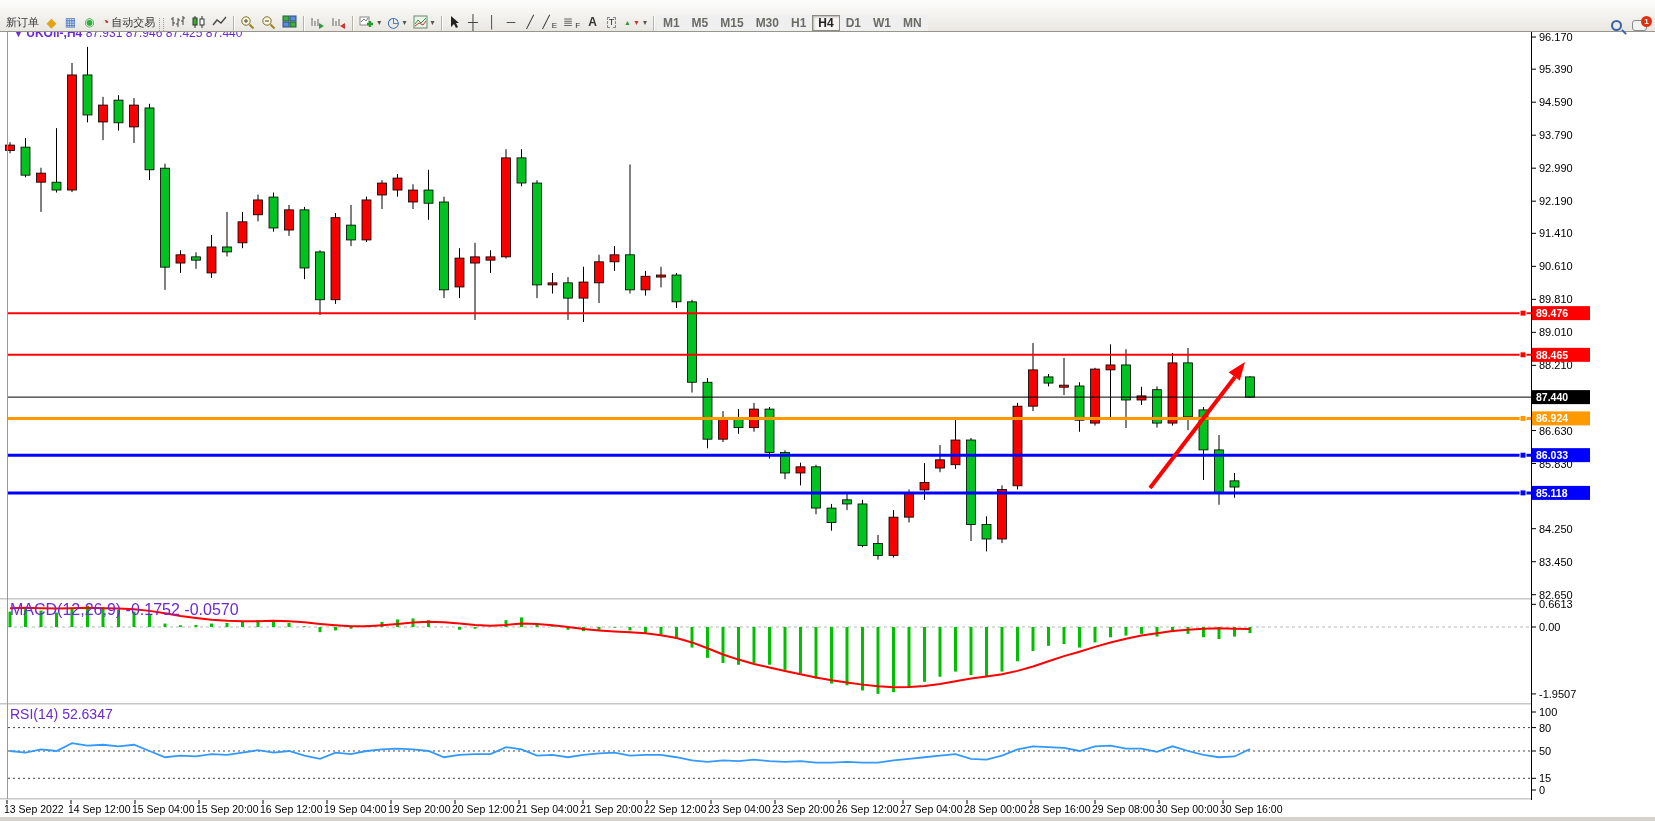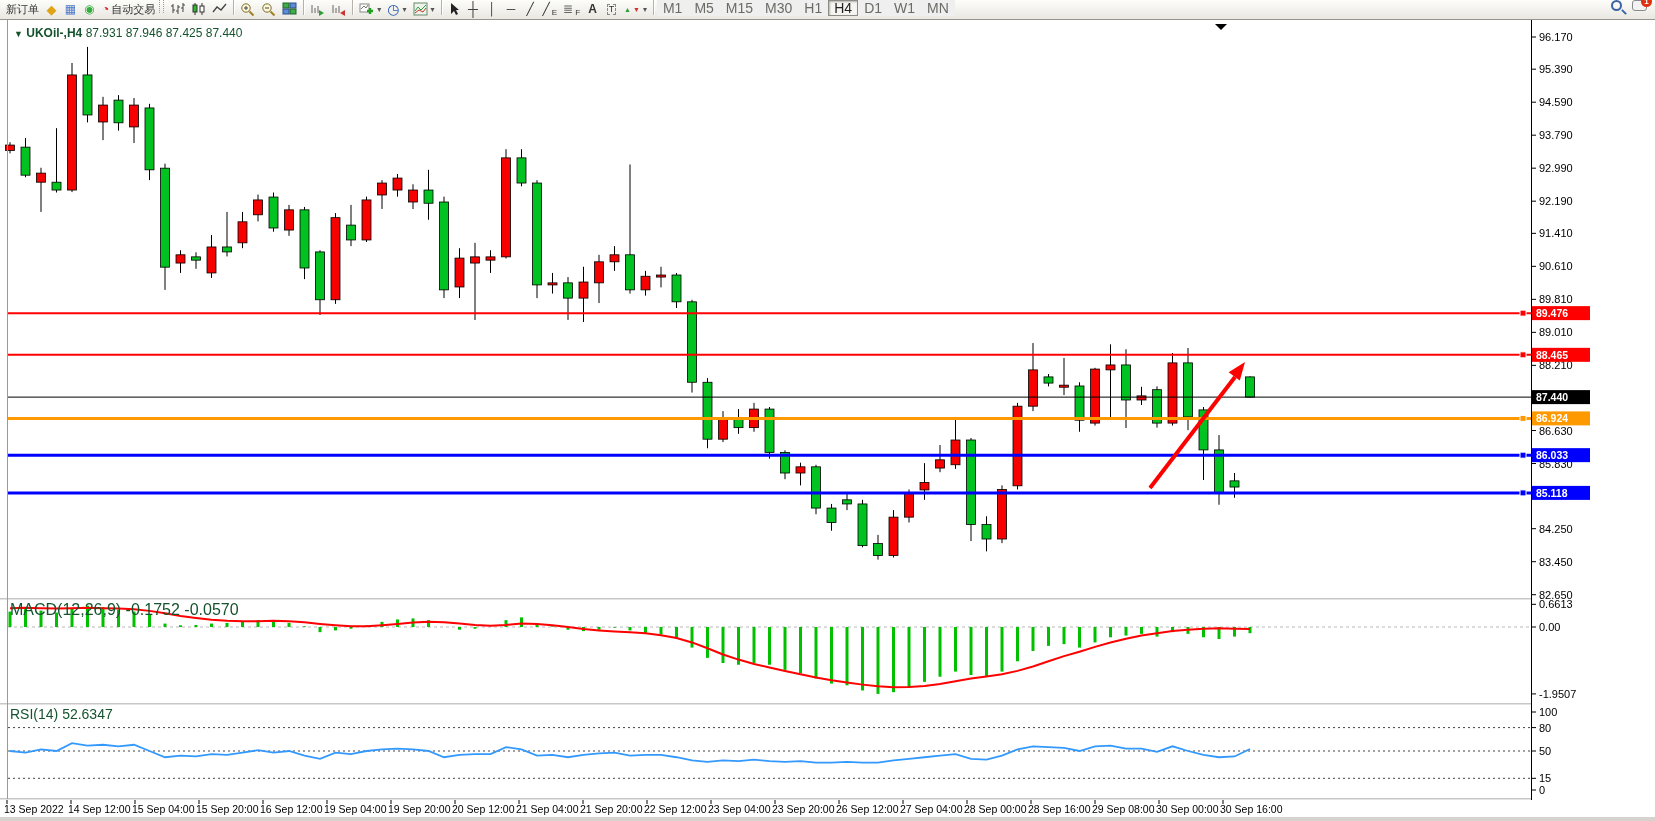--- a/index.html
+++ b/index.html
@@ -1,40 +1,40 @@
 <!DOCTYPE html>
 <html><head>
 <meta charset="utf-8">
 <style>
   *{box-sizing:border-box;margin:0;padding:0}
   html,body{width:1655px;height:821px;overflow:hidden;background:#d6d3ce;
     font-family:"Liberation Sans","DejaVu Sans",sans-serif}
   #stage{position:relative;width:1655px;height:821px}
   
-  .toolbar{position:absolute;left:0;top:0;width:1655px;height:20px;z-index:5;
-    display:flex;align-items:flex-start;background:linear-gradient(#fdfdfb,#e9e7e1);
+  .toolbar{position:absolute;left:0;top:0;width:1655px;height:32px;z-index:5;
+    display:flex;align-items:flex-end;background:linear-gradient(#fdfdfb,#e9e7e1);
     border-bottom:1px solid #98958d;padding-left:3px}
   .grip{width:5px;height:13px;border-left:1px dotted #9a9a9a;border-right:1px dotted #9a9a9a;margin:0 3px 0 1px}
   .vsep{width:1px;height:15px;background:#b5b2aa;box-shadow:1px 0 0 #fff;margin:0 3px}
   .tb{height:18px;min-width:19px;display:inline-flex;align-items:center;justify-content:center;
     border:1px solid transparent;background:transparent;font-size:11px;color:#333;padding:0 2px;cursor:default;gap:2px}
   .tb svg{display:block}
   .glyph{font-size:12px;line-height:1}
   .caret{font-size:8px;color:#555;margin-left:1px}
-  .tf{font-size:14px;font-weight:normal;color:#6b6b66;padding:1px 5px;height:16px;display:inline-flex;align-items:center;border:1px solid transparent}
+  .tf{font-size:12px;font-weight:bold;color:#6b6b66;padding:1px 5px;height:16px;display:inline-flex;align-items:center;border:1px solid transparent}
   .tf.active{border:1px solid #8c8c86;background:#f6f5f1;box-shadow:inset 1px 1px 2px rgba(0,0,0,.28);color:#222}
   .right-cluster{margin-left:auto;display:flex;align-items:center;margin-right:8px;gap:10px}
   .mag{position:relative;width:11px;height:11px;border:2px solid #3a62a8;border-radius:50%;display:inline-block}
   .mag::after{content:"";position:absolute;left:8px;top:9px;width:6px;height:2px;background:#3a62a8;transform:rotate(45deg)}
   .bubble{position:relative;width:15px;height:11px;border:1px solid #8a8a8a;border-radius:3px;background:#f3f3f3}
   .badge{position:absolute;right:-6px;top:-5px;width:11px;height:11px;border-radius:50%;background:#e03010;color:#fff;
     font-size:8px;font-weight:bold;display:flex;align-items:center;justify-content:center}
   .labelbox{border:1px dashed #888;font-size:9px;line-height:9px;padding:0 1px}
   
-  .ovl{position:absolute;z-index:3;pointer-events:none;color:#14532d;white-space:nowrap}
+  .ovl{position:absolute;z-index:3;pointer-events:none;color:#6d28d9;white-space:nowrap}
   #chart-title{left:14px;top:26px;font-size:12px;font-weight:bold}
   #macd-label{left:10px;top:601px;font-size:16px}
   #rsi-label{left:10px;top:706px;font-size:14px}
   svg#plot{position:absolute;left:0;top:0;z-index:1}
   svg text{font-family:"Liberation Sans","DejaVu Sans",sans-serif}
 </style>
 </head>
 <body>
 
 <div id="stage">

